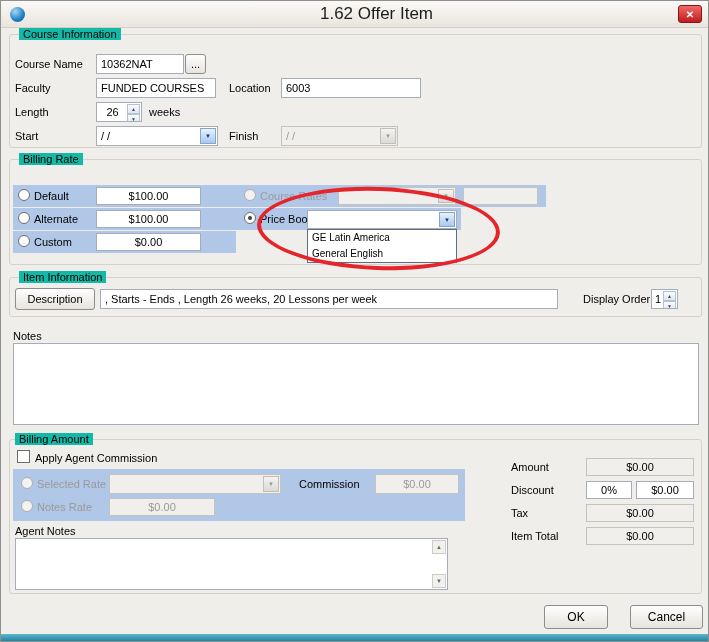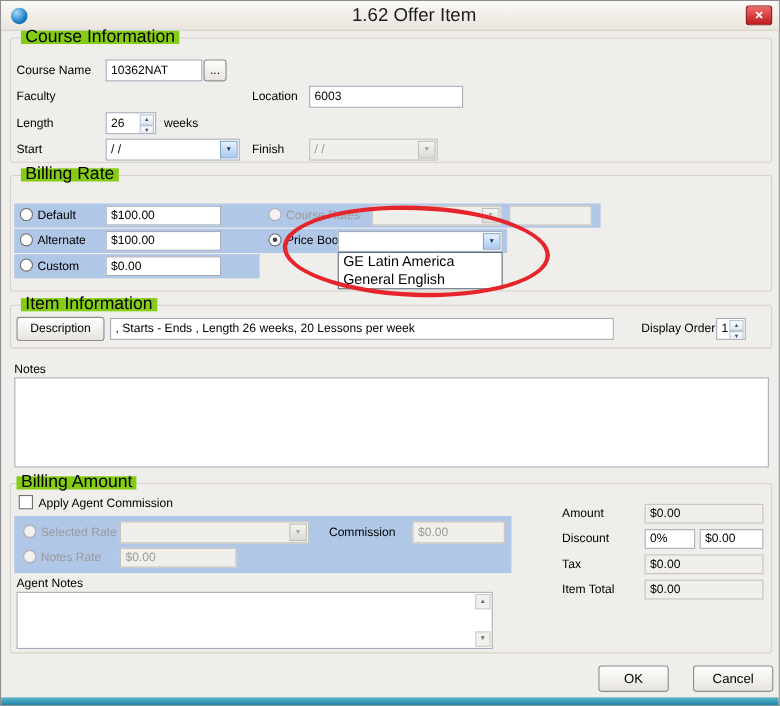--- a/index.html
+++ b/index.html
@@ -7,26 +7,26 @@
   body { font-family:"Liberation Sans", sans-serif; }
   .window { position:relative; width:709px; height:642px; background:#f0eeea; border:1px solid #8f8f8f; overflow:hidden; font-size:11px; color:#000; }
   .abs { position:absolute; }
 
   .titlebar { left:0; top:0; width:100%; height:27px; background:linear-gradient(#fbf9f6,#e9e5de); border-bottom:1px solid #d3cfc6; display:flex; align-items:center; justify-content:center; }
   .title { font-size:17px; color:#1c1c1c;margin-left:44px; }
   .app-icon { left:9px; top:6px; width:15px; height:15px; border-radius:50%; background:radial-gradient(circle at 35% 30%, #a6d8f4, #1d7fc4 60%, #0c5894); }
   .close { right:6px; top:4px; width:24px; height:18px; background:linear-gradient(#ef6a6a,#c01d1d); border:1px solid #8c1313; border-radius:3px; color:#fff; font-size:10px; font-weight:bold; display:flex; align-items:center; justify-content:center; cursor:default; }
 
   .group { border:1px solid #d6d2c9; border-radius:3px; }
-  .grouplabel { background:#84cc16; padding:0 4px; font-size:16px; line-height:12px; }
+  .grouplabel { background:#14b8a6; padding:0 4px; font-size:11px; line-height:12px; }
   .lbl { font-size:11px; line-height:12px; white-space:nowrap; }
   .lbl.dis { color:#9a9a9a; }
 
   .field { position:absolute; background:#fff; border:1px solid #a6adb8; display:flex; align-items:center; padding:0 4px; font-size:11px; overflow:hidden; }
-  .field.money { justify-content:flex-start; }
+  .field.money { justify-content:center; }
   .field.ro { background:#f1efeb; border-color:#c6c3bd; }
   .field.dis { background:#f1efeb; border-color:#c6c3bd; color:#9a9a9a; }
   .field .val { white-space:nowrap; }
 
   .hasspin { padding-right:17px; }
   .spin { position:absolute; right:1px; top:1px; bottom:1px; width:13px; display:flex; flex-direction:column; }
   .spin i { flex:1; font-style:normal; font-size:5px; line-height:8px; text-align:center; color:#3b4a5a; background:linear-gradient(#fdfdfd,#dde5f0); border:1px solid #b3c2d6; }
 
   .combo { padding-right:20px; }
   .combo-btn { position:absolute; right:1px; top:1px; bottom:1px; width:16px; background:linear-gradient(#e7f1fd,#a8c8f0); border:1px solid #85a4cc; color:#16355e; font-size:6px; display:flex; align-items:center; justify-content:center; }
@@ -34,21 +34,21 @@
 
   .radio { position:absolute; width:12px; height:12px; border:1px solid #6e6e6e; border-radius:50%; background:#fff; }
   .radio.checked::after { content:""; position:absolute; left:3px; top:3px; width:4px; height:4px; border-radius:50%; background:#3f3f3f; }
   .radio.dis { border-color:#adadad; background:#f3f2f0; }
   .checkbox { position:absolute; width:13px; height:13px; border:1px solid #6e6e6e; background:#fff; }
 
   .bluestrip { background:#b1c7e7; }
   .bluepanel { background:#b1c7e7; }
 
   .droplist { background:#fff; border:1px solid #5d6d7e; z-index:40; }
-  .dropitem { height:16px; line-height:16px; padding:0 4px; font-size:13px; white-space:nowrap; }
+  .dropitem { height:16px; line-height:16px; padding:0 4px; font-size:10px; white-space:nowrap; }
 
   .red-ellipse { border:4px solid #e5242b; border-radius:50%; transform:rotate(2deg); z-index:50; pointer-events:none; }
 
   .btn { position:absolute; background:linear-gradient(#fefefe,#e7e4dd); border:1px solid #8d8d8d; border-radius:3px; display:flex; align-items:center; justify-content:center; font-size:12px; cursor:default; }
   .btn.sm { font-size:11px; }
 
   .textarea { position:absolute; background:#fff; border:1px solid #a6adb8; }
   .vscroll { position:absolute; right:0; top:0; bottom:0; width:16px; }
   .sarrow { position:absolute; left:1px; right:1px; height:14px; background:#f2f1ed; border:1px solid #cfccc5; color:#6a6a6a; font-size:6px; display:flex; align-items:center; justify-content:center; }
   .sarrow.up { top:1px; }
@@ -70,20 +70,23 @@
   <div class="group abs" style="left:8px;top:33px;width:693px;height:114px"></div>
   <span class="grouplabel abs" style="left:18px;top:27px">Course Information</span>
 
   <span class="lbl abs" style="left:14px;top:57px">Course Name</span>
   <div class="field abs" style="left:95px;top:53px;width:88px;height:20px">
     <span class="val">10362NAT</span>
   </div>
   <div class="btn sm" style="left:184px;top:53px;width:21px;height:20px">...</div>
 
   <span class="lbl abs" style="left:14px;top:81px">Faculty</span>
+  <div class="field abs" style="left:95px;top:77px;width:120px;height:20px">
+    <span class="val">FUNDED COURSES</span>
+  </div>
   <span class="lbl abs" style="left:228px;top:81px">Location</span>
   <div class="field abs" style="left:280px;top:77px;width:140px;height:20px">
     <span class="val">6003</span>
   </div>
 
   <span class="lbl abs" style="left:14px;top:105px">Length</span>
   <div class="field money hasspin abs" style="left:95px;top:101px;width:46px;height:20px">
     <span class="val">26</span>
     <span class="spin">
         <i>▲</i>

